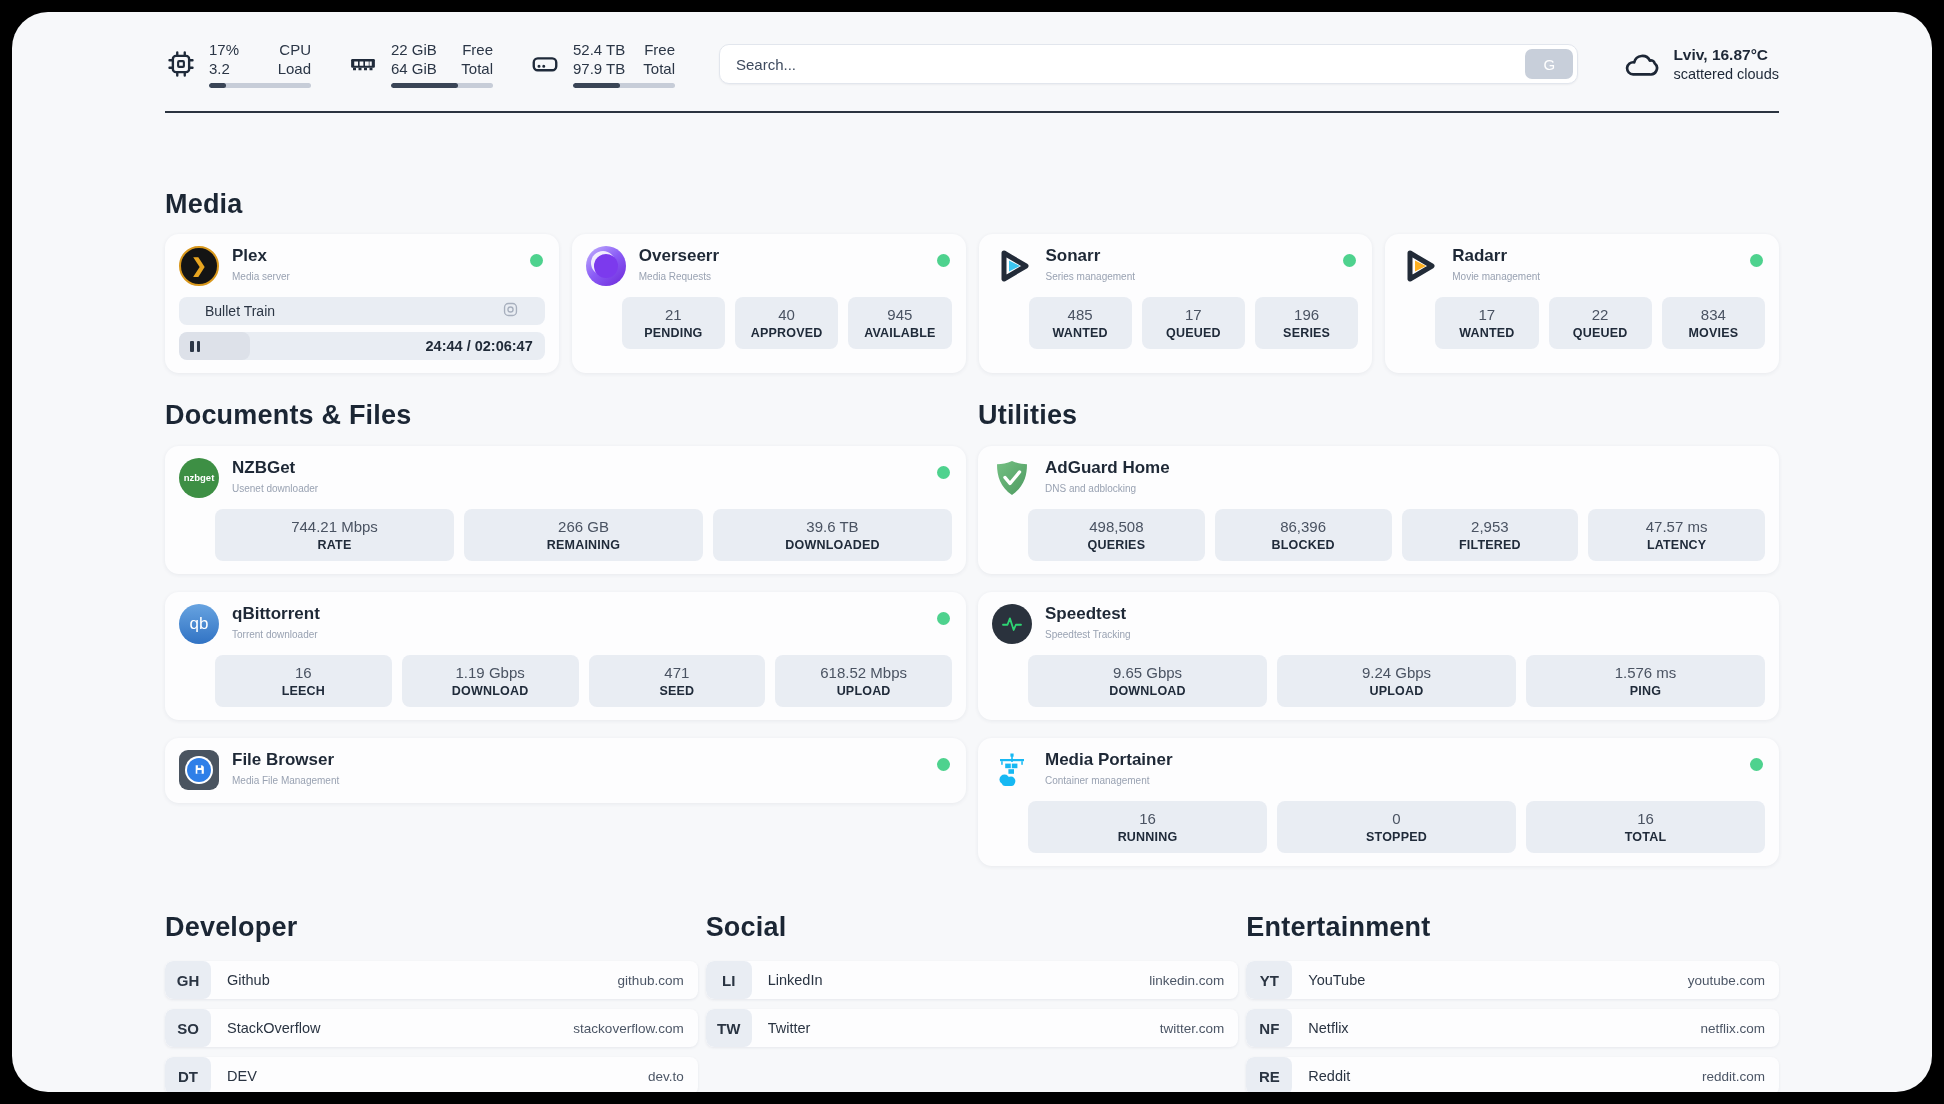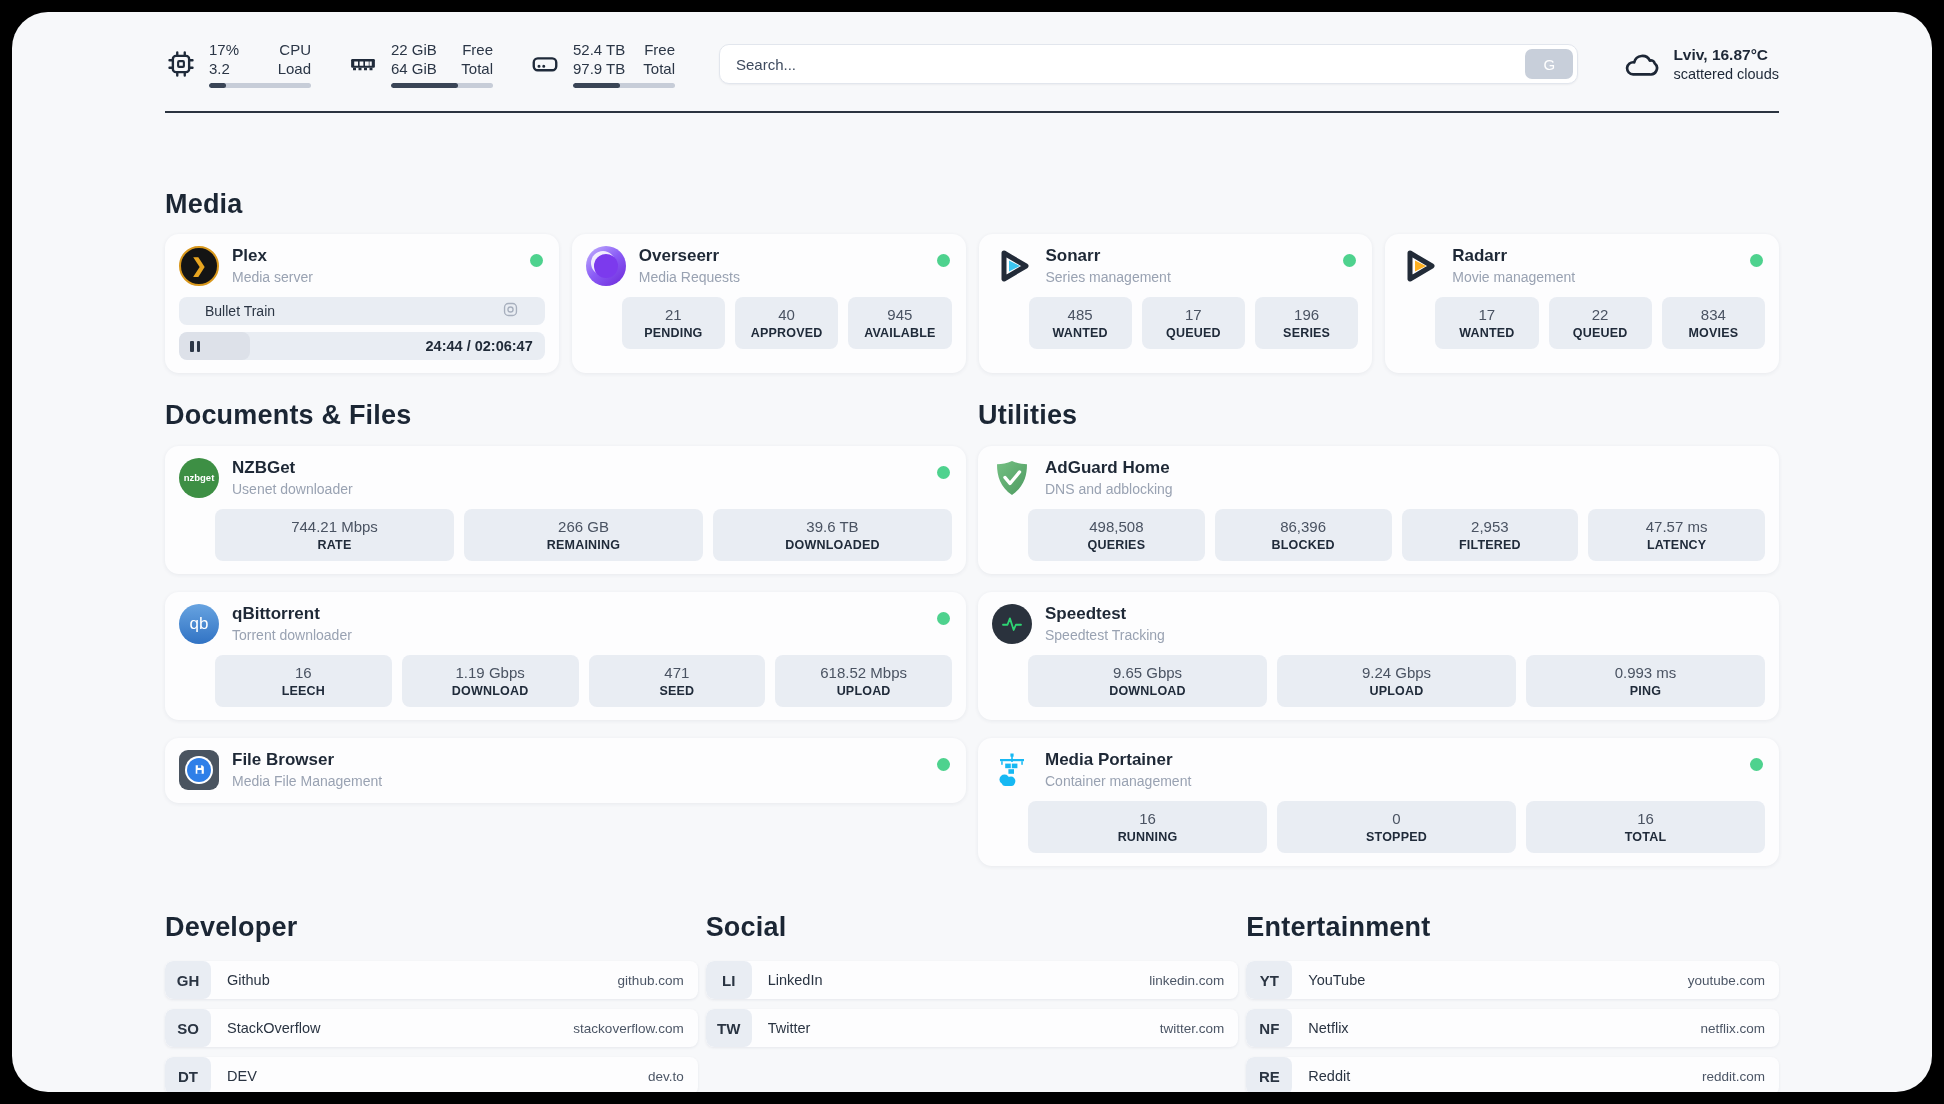--- a/index.html
+++ b/index.html
@@ -31,21 +31,21 @@
 
   
   h2.section { font-size:27px; font-weight:600; color:#1b2634; letter-spacing:.2px; }
   .media-heading { margin:76px 0 14px; }
 
   .media-grid { display:grid; grid-template-columns:repeat(4,1fr); gap:13px; }
   .card { background:#fdfdfe; border-radius:14px; padding:11px 14px 13px; box-shadow:0 1px 4px rgba(25,39,72,.07); }
   .card-head { display:flex; align-items:center; position:relative; padding-right:24px; }
   .app-icon { width:40px; height:40px; margin-right:13px; flex:none; display:flex; align-items:center; justify-content:center; }
   .titles .t { font-size:17px; font-weight:600; color:#1e2836; line-height:22px; }
-  .titles .s { font-size:14px; color:#99a2b2; line-height:18px; margin-top:1px; }
+  .titles .s { font-size:10px; color:#99a2b2; line-height:18px; margin-top:1px; }
   .dot { position:absolute; right:2px; top:9px; width:13px; height:13px; border-radius:50%; background:#4ed28e; }
 
   .stats { display:flex; gap:10px; margin-top:11px;margin-left:36px; }
   .tile { flex:1; background:#e9edf3; border-radius:8px; text-align:center; padding:8px 4px 7px; }
   .tile .v { font-size:15px; color:#4a5362; line-height:20px; }
   .tile .l { font-size:12.5px; font-weight:700; color:#202b3a; line-height:17px; letter-spacing:.2px; }
 
   
   .np-row { margin-top:11px; height:28px; background:#e9edf3; border-radius:8px; display:flex; align-items:center; justify-content:space-between; padding:0 26px; font-size:14px; font-weight:500; color:#2b3544; }
   .pg-row { margin-top:7px; height:28px; background:#e9edf3; border-radius:8px; position:relative; overflow:hidden; display:flex; align-items:center; }
@@ -439,21 +439,21 @@
           <div class="stats">
             <div class="tile">
                 <div class="v">9.65 Gbps</div>
                 <div class="l">DOWNLOAD</div>
               </div>
             <div class="tile">
                 <div class="v">9.24 Gbps</div>
                 <div class="l">UPLOAD</div>
               </div>
             <div class="tile">
-                <div class="v">0.993 ms</div>
+                <div class="v">1.576 ms</div>
                 <div class="l">PING</div>
               </div>
           </div>
         </div>
 
         <div class="card">
           <div class="card-head">
             <div class="app-icon">
               <svg width="40" height="40" viewBox="0 0 40 40" fill="#16b8f3">
                 <rect x="18.4" y="3.5" width="3.2" height="3.2"></rect>

